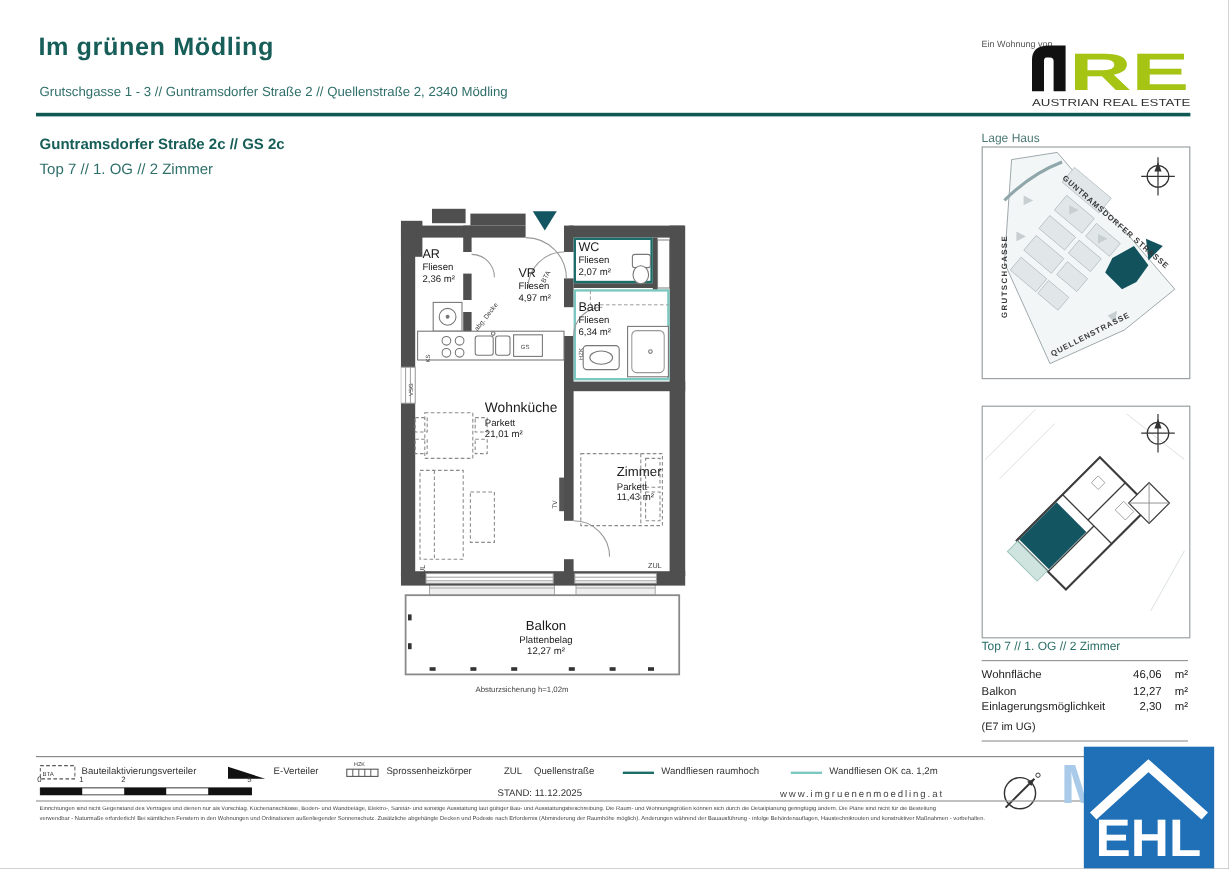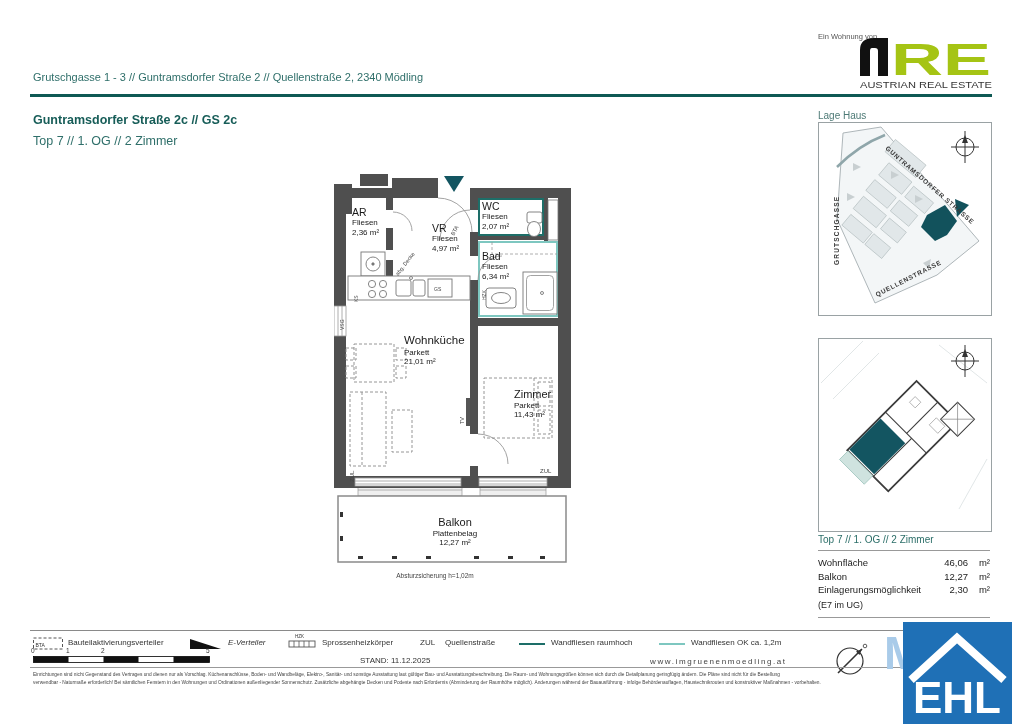--- a/index.html
+++ b/index.html
@@ -36,20 +36,21 @@
   .stand{font-size:8px;color:#333;}
   .website{font-size:8px;color:#444;letter-spacing:1.6px;}
   .fine{font-size:4.8px;color:#444;line-height:1.45;white-space:nowrap;overflow:hidden;}
   .mwater{font-size:46px;font-weight:bold;color:#a9cbe9;}
 </style>
 </head>
 <body>
 
 <div id="page">
 
+  <div class="abs title" style="left:32px;top:28px;">Im grünen Mödling</div>
   <div class="abs address" style="left:33px;top:71px;">Grutschgasse 1 - 3 // Guntramsdorfer Straße 2 // Quellenstraße 2, 2340 Mödling</div>
   <div class="abs projnote" style="left:818px;top:32px;">Ein Wohnung von</div>
 
   <svg class="abs" style="left:858px;top:34px;" width="136" height="56" viewBox="0 0 136 56">
     <path d="M2,42 L2,16 Q2,4 16,4 L30,4 L30,42 L20,42 L20,17 Q20,14 17,14 L14,14 Q12,14 12,17 L12,42 Z" fill="#111"></path>
     <text x="33" y="41" font-size="44" font-weight="bold" fill="#a5c414" textLength="100" lengthAdjust="spacingAndGlyphs">RE</text>
     <text x="2" y="54" font-size="8.5" fill="#333" textLength="132" lengthAdjust="spacingAndGlyphs">AUSTRIAN REAL ESTATE</text>
   </svg>
 
   <div class="abs rule" style="left:30px;top:94px;width:962px;"></div>
@@ -313,21 +314,21 @@
 
   <svg class="abs" style="left:33px;top:637px;" width="30" height="13" viewBox="0 0 30 13">
     <rect x="0.5" y="1" width="29" height="11" fill="none" stroke="#555" stroke-width="1" stroke-dasharray="3,2"></rect>
     <text x="2.5" y="9.5" font-size="5" fill="#333" font-family="Liberation Sans, sans-serif">BTA</text>
   </svg>
   <div class="abs leg" style="left:68px;top:638px;">Bauteilaktivierungsverteiler</div>
 
   <svg class="abs" style="left:190px;top:637px;" width="32" height="13" viewBox="0 0 32 13">
     <polygon points="0,2 31,12 0,12" fill="#111"></polygon>
   </svg>
-  <div class="abs leg" style="left:228px;top:638px;font-style:italic;">E-Verteiler</div>
+  <div class="abs leg" style="left:228px;top:638px;">E-Verteiler</div>
 
   <svg class="abs" style="left:288px;top:633px;" width="28" height="17" viewBox="0 0 28 17">
     <text x="7" y="5" font-size="4.5" fill="#333" font-family="Liberation Sans, sans-serif">HZK</text>
     <rect x="1" y="8" width="26" height="6" fill="none" stroke="#555" stroke-width="0.9"></rect>
     <line x1="6" y1="8" x2="6" y2="14" stroke="#555" stroke-width="0.8"></line>
     <line x1="11" y1="8" x2="11" y2="14" stroke="#555" stroke-width="0.8"></line>
     <line x1="16" y1="8" x2="16" y2="14" stroke="#555" stroke-width="0.8"></line>
     <line x1="21" y1="8" x2="21" y2="14" stroke="#555" stroke-width="0.8"></line>
   </svg>
   <div class="abs leg" style="left:322px;top:638px;">Sprossenheizkörper</div>
@@ -344,21 +345,21 @@
   <div class="abs tick" style="left:31px;top:647px;">0</div>
   <div class="abs tick" style="left:66px;top:647px;">1</div>
   <div class="abs tick" style="left:101px;top:647px;">2</div>
   <div class="abs tick" style="left:206px;top:647px;">5</div>
   <svg class="abs" style="left:33px;top:656px;" width="177" height="7" viewBox="0 0 177 7">
     <rect x="0.5" y="0.5" width="176" height="6" fill="#fff" stroke="#000" stroke-width="0.8"></rect>
     <rect x="0.5" y="0.5" width="35" height="6" fill="#111"></rect>
     <rect x="70.5" y="0.5" width="35" height="6" fill="#111"></rect>
     <rect x="140.5" y="0.5" width="36" height="6" fill="#111"></rect>
   </svg>
-  <div class="abs stand" style="left:360px;top:656px;width:125px;text-align:left;">STAND: 11.12.2025</div>
+  <div class="abs stand" style="left:360px;top:656px;width:125px;text-align:right;">STAND: 11.12.2025</div>
 
   <div class="abs website" style="left:650px;top:657px;">www.imgruenenmoedling.at</div>
 
   <svg class="abs" style="left:832px;top:642px;" width="40" height="38" viewBox="0 0 40 38">
     <circle cx="18" cy="19" r="13" fill="none" stroke="#333" stroke-width="1.2"></circle>
     <line x1="6" y1="31" x2="30" y2="7" stroke="#333" stroke-width="1.6"></line>
     <polygon points="30,7 24,9.5 27.5,13" fill="#333"></polygon>
     <circle cx="33" cy="4" r="1.8" fill="none" stroke="#333" stroke-width="0.8"></circle>
   </svg>
 

